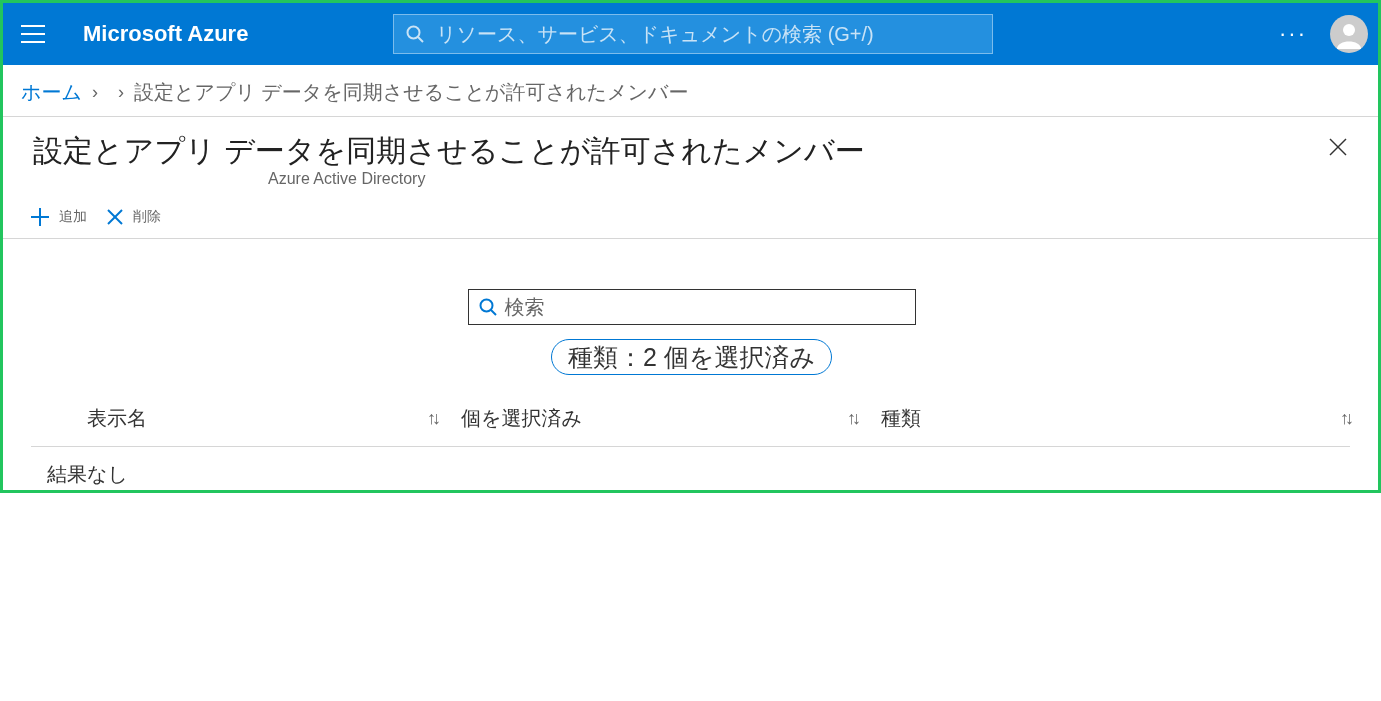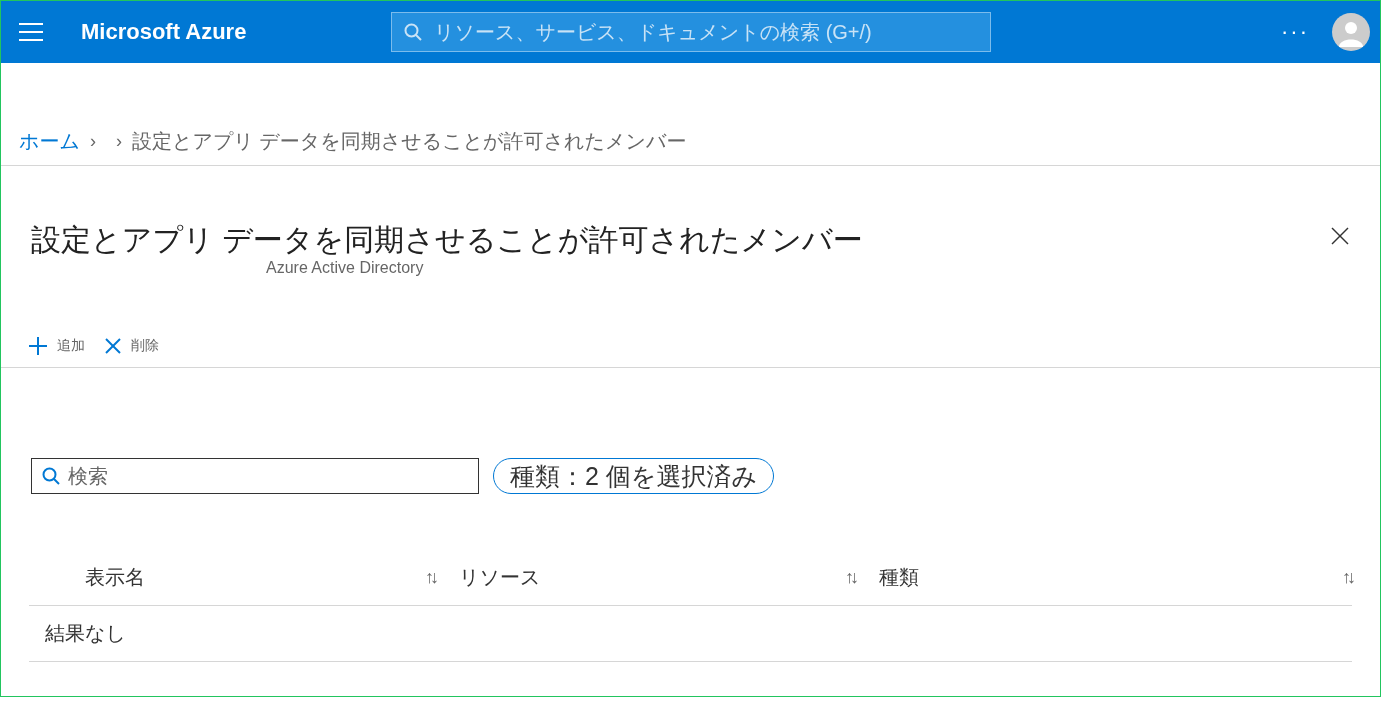--- a/index.html
+++ b/index.html
@@ -1,48 +1,48 @@
 <!DOCTYPE html>
 <html><head>
 <meta charset="utf-8">
 <style>
   * { box-sizing: border-box; }
   html, body { margin: 0; padding: 0; font-family: "Segoe UI", "Meiryo", "Yu Gothic", sans-serif; background: #fff; }
-  .app { width: 1381px; height: 697px; border: 1px solid #22c55e; display: flex; flex-direction: column; overflow: hidden; gap: 40px; }
+  .app { width: 1381px; height: 493px; border: 3px solid #22c55e; display: flex; flex-direction: column; overflow: hidden; }
   
   .topbar { background: #0078d4; height: 62px; display: flex; align-items: center; color: #fff; position: relative; }
   .hamburger { width: 60px; height: 62px; display: flex; align-items: center; justify-content: center; cursor: pointer; }
   .hamburger svg { stroke: #fff; }
   .brand { font-size: 22px; font-weight: 600; margin-left: 20px; white-space: nowrap; }
   .search-wrap { margin-left: auto; margin-right: auto; position: absolute; left: 390px; top: 11px; width: 600px; }
   .search { width: 600px; height: 40px; background: #2490df; border: 1px solid rgba(255,255,255,0.4); display: flex; align-items: center; padding: 0 12px; color: #e0ecf7; font-size: 20px; }
   .search-icon-svg { margin-right: 12px; flex-shrink:0; }
   .search-text { color: #c9e3f6; white-space: nowrap; overflow: hidden; }
   .topbar-right { margin-left: auto; display: flex; align-items: center; height: 100%; padding-right: 10px; }
   .ellipsis { width: 50px; text-align: center; font-size: 22px; color: #fff; letter-spacing: 2px; cursor: pointer; }
   .avatar { width: 38px; height: 38px; border-radius: 50%; background: #ccc; margin-left: 12px; display:flex; align-items:center; justify-content:center; }
   .avatar svg { fill:#fff; }
   
-  .breadcrumb { border-bottom: 1px solid #d6d6d6; padding: 14px 18px 10px 18px; font-size: 20px; display:flex; align-items:center; flex-wrap:wrap;margin-top:11px; }
+  .breadcrumb { border-bottom: 1px solid #d6d6d6; padding: 14px 18px 10px 18px; font-size: 20px; display:flex; align-items:center; flex-wrap:wrap; }
   .breadcrumb a { color: #0078d4; cursor: pointer; }
   .breadcrumb .sep { color: #666; margin: 0 10px; font-size: 18px; }
   .breadcrumb .current { color: #666; }
   
   .heading-row { display: flex; align-items: flex-start; padding: 14px 18px 0 30px; }
   .page-title { font-size: 30px; font-weight: 500; color: #222; margin:0; }
   .subtitle { font-size: 16px; color: #666; margin-left: 235px; margin-top: -2px; }
   .close-x { margin-left: auto; cursor: pointer; padding: 6px 12px; }
   .close-x svg { stroke:#333; }
   
   .command-bar { display: flex; align-items: center; padding: 0 18px 10px 26px; margin-top: 18px; border-bottom:1px solid #d6d6d6; height:46px;}
   .cmd-btn { display: flex; align-items: center; font-size: 14px; color: #666; cursor: pointer; margin-right: 18px; }
   .cmd-icon { margin-right: 8px; display:flex; }
   .cmd-icon svg { stroke:#0078d4; }
   
-  .filter-row { display: flex; align-items: center; padding: 50px 28px 0 30px; gap: 14px; }
+  .filter-row { display: flex; align-items: center; padding: 50px 28px 0 30px; gap: 14px; flex-direction: column; }
   .filter-search { width: 448px; height: 36px; border: 1px solid #333; display: flex; align-items: center; padding: 0 10px; }
   .filter-search .si { margin-right: 8px; display:flex; }
   .filter-search .si svg { stroke:#0078d4; }
   .filter-search .ph { color: #666; font-size: 20px; }
   .filter-pill { height: 36px; border: 1px solid #0078d4; border-radius: 18px; padding: 0 16px; display: flex; align-items: center; font-size: 25px; color: #333; cursor:pointer; }
   
   .table { margin: 22px 28px 0 28px; }
   .thead { display:flex; border-bottom:1px solid #d6d6d6; padding: 0 0 14px 0; margin-top: 8px; }
   .th { display:flex; align-items:center; font-size:20px; color:#333; }
   .th.display-name { width: 430px; padding-left: 56px; }
@@ -145,21 +145,21 @@
     </div>
   </div>
 
   <div class="table">
     <div class="thead">
       <div class="th display-name">
         <span>表示名</span>
         <span class="sort-icon">↑↓</span>
       </div>
       <div class="th user-name">
-        <span>リソース</span>
+        <span>個を選択済み</span>
         <span class="sort-icon">↑↓</span>
       </div>
       <div class="th kind">
         <span>種類</span>
         <span class="sort-icon">↑↓</span>
       </div>
     </div>
     <div class="trow">
       <span>結果なし</span>
     </div>

